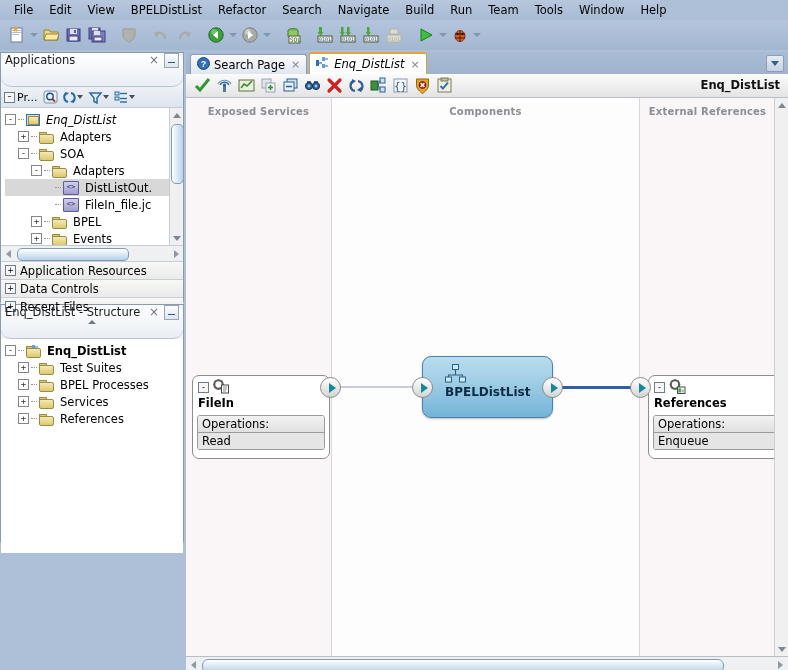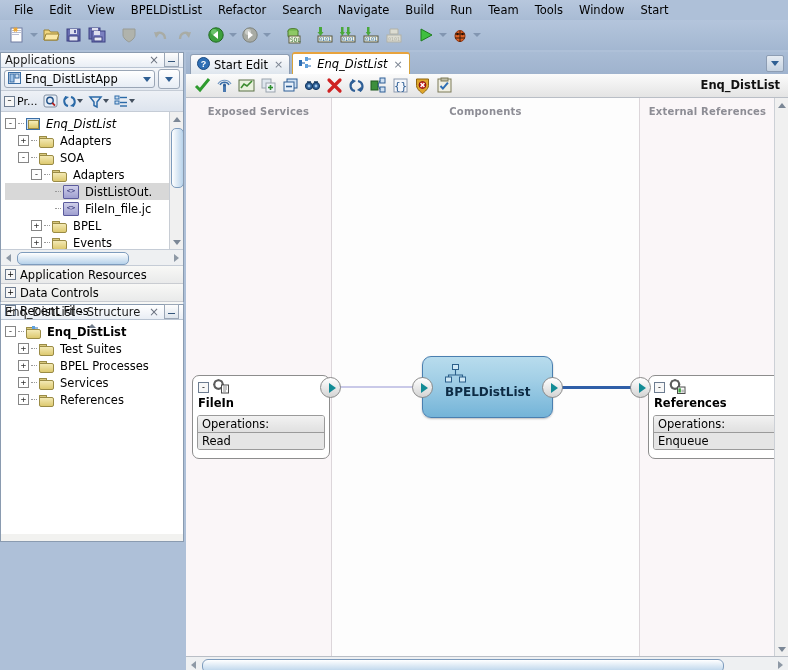--- a/index.html
+++ b/index.html
@@ -37,23 +37,23 @@
     content:"";border-left:4px solid transparent;border-right:4px solid transparent;
     border-top:4px solid #8296b1;
   }
 
   
   .leftcol{position:absolute;left:0;top:52px;width:184px;height:618px;}
 
   .panel{background:#f2f2f0;border:1px solid #8a9bb0;box-sizing:border-box;}
 
   .panel-title{
-    height:15px;display:flex;align-items:flex-end;
+    height:34px;display:flex;align-items:flex-start;
     background:linear-gradient(#ffffff,#e9eef5);
-    border-bottom:1px solid #b9c4d2;padding:0 4px;box-sizing:border-box;
+    border-bottom:1px solid #b9c4d2;padding:0 4px;box-sizing:border-box;border-radius:10px;
   }
   .panel-title .ttl{font-size:11.5px;color:#1a1a1a;flex:1;}
   .panel-title .x{color:#6c7380;font-size:12px;padding:0 5px;}
   .panel-title .min{
     width:13px;height:13px;border:1px solid #9aa6b6;background:linear-gradient(#fdfdfd,#dde4ec);
     display:flex;align-items:center;justify-content:center;
   }
   .panel-title .min::after{content:"";width:7px;height:1px;background:#33557a;margin-top:4px;}
 
   
@@ -284,21 +284,21 @@
     <div class="menu-item">View</div>
     <div class="menu-item">BPELDistList</div>
     <div class="menu-item">Refactor</div>
     <div class="menu-item">Search</div>
     <div class="menu-item">Navigate</div>
     <div class="menu-item">Build</div>
     <div class="menu-item">Run</div>
     <div class="menu-item">Team</div>
     <div class="menu-item">Tools</div>
     <div class="menu-item">Window</div>
-    <div class="menu-item">Start</div>
+    <div class="menu-item">Help</div>
   </div>
 
   <div class="toolbar">
 
     <div class="tb-btn">
       <svg width="18" height="18" viewBox="0 0 18 18">
         <rect x="3" y="2" width="11" height="14" fill="#fdfdfd" stroke="#6f7ba0"></rect>
         <rect x="4" y="4" width="9" height="1" fill="#b8bdd2"></rect>
           <rect x="4" y="6" width="9" height="1" fill="#b8bdd2"></rect>
         <rect x="4" y="8" width="7" height="1" fill="#b8bdd2"></rect>
@@ -438,36 +438,20 @@
 
   <div class="leftcol">
 
     <div class="panel" style="height:250px;">
       <div class="panel-title">
         <div class="ttl">Applications</div>
         <div class="x">×</div>
         <div class="min"></div>
       </div>
 
-      <div class="appsel">
-        <div class="combo">
-          <span>
-            <svg width="13" height="12" viewBox="0 0 13 12">
-              <rect x="0.5" y="0.5" width="12" height="11" fill="#eef3fa" stroke="#3a6ea5"></rect>
-              <rect x="2" y="2" width="4" height="8" fill="#9fc2e6" stroke="#3a6ea5"></rect>
-              <rect x="7" y="2" width="4" height="4" fill="#cfe0f2" stroke="#3a6ea5"></rect>
-            </svg>
-          </span>
-          <span class="lbl">Enq_DistListApp</span>
-          <span class="dncaret"></span>
-        </div>
-        <div class="extra">
-          <span class="dncaret"></span>
-        </div>
-      </div>
 
       <div class="treetb">
         <div class="pr">
           <span class="minibox">–</span>
           <span>Pr...</span>
         </div>
         <div class="tbi">
           <svg width="15" height="15" viewBox="0 0 15 15">
             <rect x="1" y="1" width="13" height="12" rx="2" fill="#e7eef7" stroke="#7e8da0"></rect>
             <circle cx="7" cy="6.5" r="3.2" fill="none" stroke="#1d4f86" stroke-width="1.4"></circle>
@@ -646,21 +630,21 @@
   <div class="editor">
 
     <div class="tabstrip">
       <div class="tab">
         <span>
           <svg width="13" height="13" viewBox="0 0 13 13">
             <circle cx="6.5" cy="6.5" r="6" fill="#2f6fb5" stroke="#1b4a80"></circle>
             <text x="6.5" y="10" font-size="9" text-anchor="middle" fill="#ffffff" font-family="sans-serif" font-weight="bold">?</text>
           </svg>
         </span>
-        <span class="name">Start Edit</span>
+        <span class="name">Search Page</span>
         <span class="cx">×</span>
       </div>
       <div class="tab active">
         <span>
           <svg width="14" height="12" viewBox="0 0 14 12">
             <rect x="0" y="3" width="3" height="6" fill="#2f6fb5"></rect>
             <line x1="3" y1="6" x2="6" y2="6" stroke="#2f6fb5" stroke-width="1.2"></line>
             <rect x="6" y="0" width="3" height="4" fill="#5da0dd"></rect>
             <rect x="6" y="7" width="3" height="4" fill="#5da0dd"></rect>
             <line x1="9" y1="2" x2="12" y2="2" stroke="#2f6fb5" stroke-width="1"></line>

